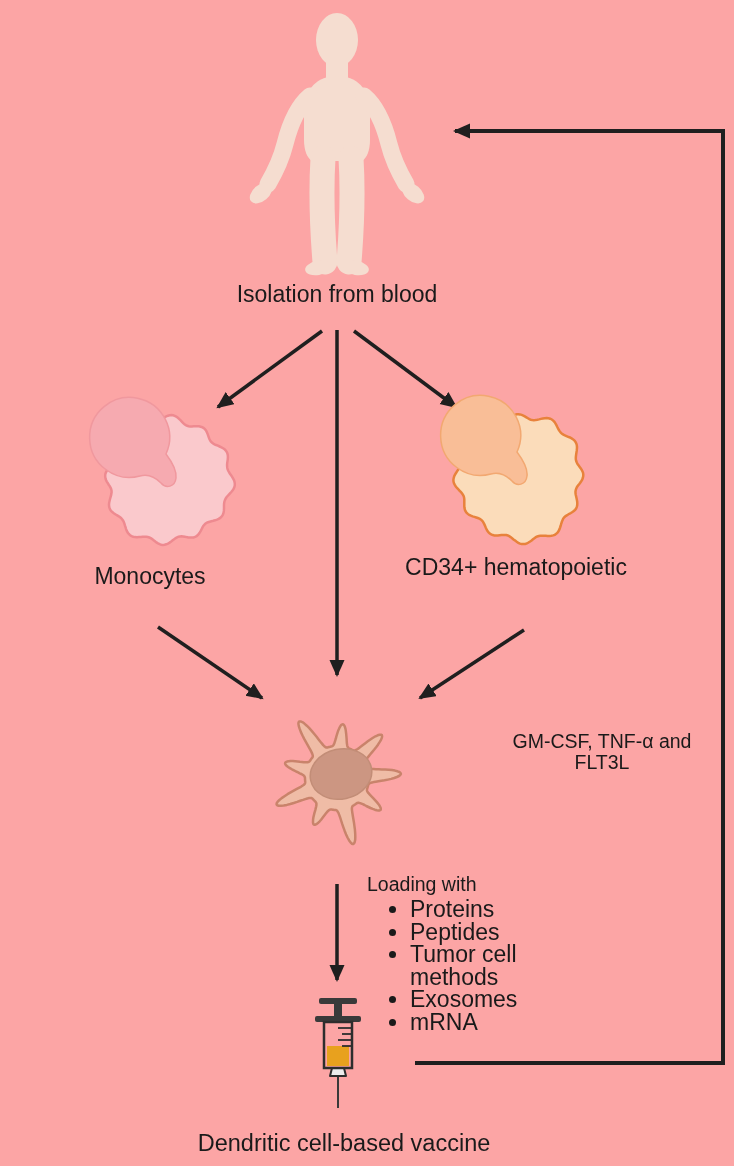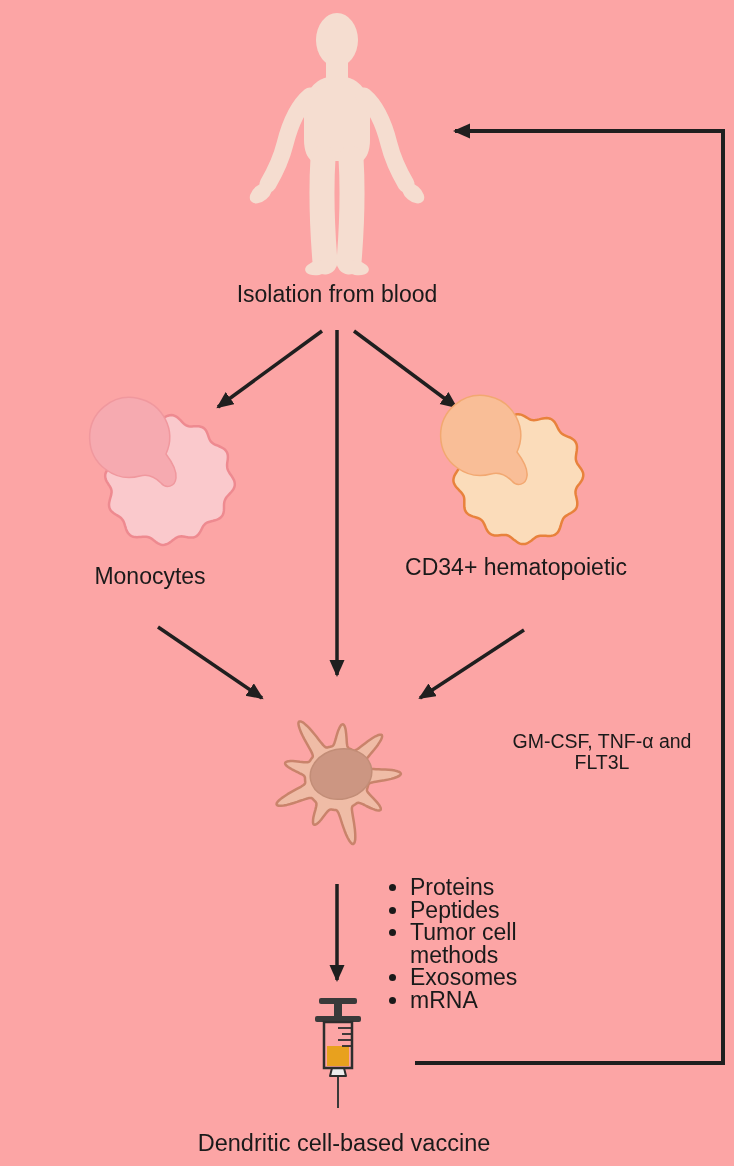--- a/index.html
+++ b/index.html
@@ -111,20 +111,21 @@
   </div>
 
 
   <div id="right-factors-label" class="lbl lbl-sm">
     <div>GM-CSF, TNF-α and</div>
     <div>FLT3L</div>
   </div>
 
 
   <div id="loading-block">
+    <div id="loading-title">Loading with</div>
     <ul id="loading-list">
       <li>Proteins</li>
       <li>Peptides</li>
       <li>Tumor cell methods</li>
       <li>Exosomes</li>
       <li>mRNA</li>
     </ul>
   </div>
 
   <div id="vaccine-label" class="lbl">Dendritic cell-based vaccine</div>

